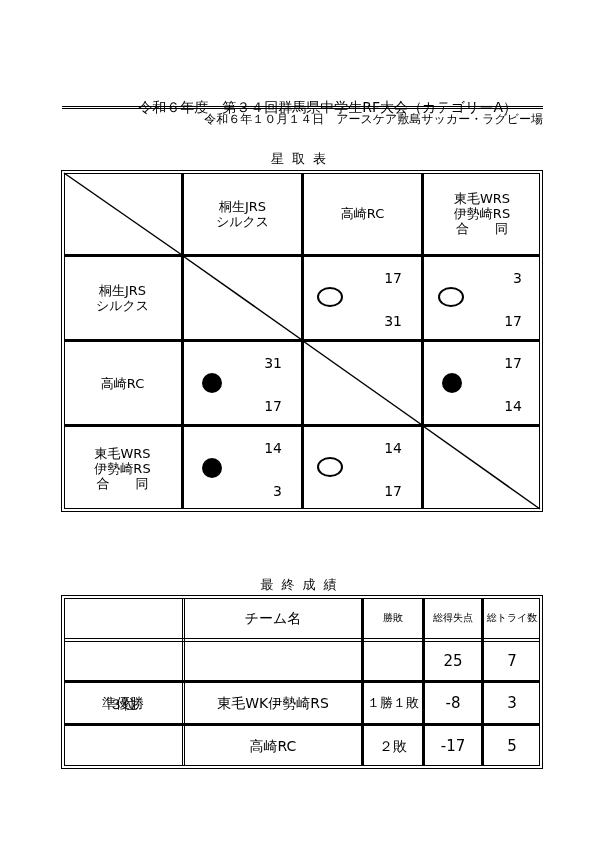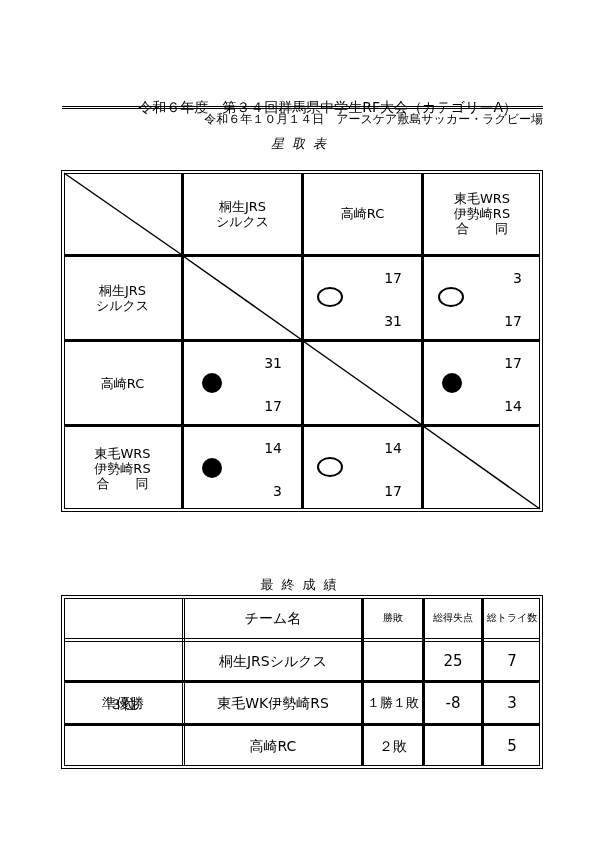--- a/index.html
+++ b/index.html
@@ -49,21 +49,21 @@
     }
     .t2-head-small { font-size: 10px; }
   </style>
 </head>
 <body>
 
 <div class="abs title">令和６年度　第３４回群馬県中学生RF大会（カテゴリーA）</div>
 <div class="abs title-rule"></div>
 <div class="abs subtitle">令和６年１０月１４日　アースケア敷島サッカー・ラグビー場</div>
 
-<div class="abs section-title" style="left:62px;width:481px;top:136px;font-style:italic;">星取表</div>
+<div class="abs section-title" style="left:62px;width:481px;top:151px;">星取表</div>
 
 <div class="abs" style="left:0;top:0;width:603px;height:846px;">
 
   <div class="abs" style="left:61px;top:170px;width:482px;height:342px;border:1px solid #000;box-sizing:border-box;"></div>
   <div class="abs" style="left:64px;top:173px;width:476px;height:336px;border:1px solid #000;box-sizing:border-box;"></div>
 
   <div class="vline" style="left:181px;top:173px;width:3px;height:336px;"></div>
   <div class="vline" style="left:301px;top:173px;width:3px;height:336px;"></div>
   <div class="vline" style="left:421px;top:173px;width:3px;height:336px;"></div>
 
@@ -133,27 +133,27 @@
   <div class="hline" style="left:64px;top:638px;width:476px;height:1px;"></div>
   <div class="hline" style="left:64px;top:641px;width:476px;height:1px;"></div>
   <div class="hline" style="left:64px;top:680px;width:476px;height:3px;"></div>
   <div class="hline" style="left:64px;top:723px;width:476px;height:3px;"></div>
 
   <div class="t2-text t2-head-small" style="left:364px;top:598px;width:58px;height:40px;">勝敗</div>
   <div class="t2-text" style="left:185px;top:598px;width:176px;height:40px;">チーム名</div>
   <div class="t2-text t2-head-small" style="left:425px;top:598px;width:56px;height:40px;">総得失点</div>
   <div class="t2-text t2-head-small" style="left:484px;top:598px;width:56px;height:40px;">総トライ数</div>
 
-  <div class="t2-text" style="left:185px;top:642px;width:176px;height:38px;">桐生JRSシルクス</div>
   <div class="t2-text" style="left:425px;top:642px;width:56px;height:38px;font-size:15px;">25</div>
   <div class="t2-text" style="left:484px;top:642px;width:56px;height:38px;font-size:15px;">7</div>
 
   <div class="t2-text" style="left:64px;top:683px;width:118px;height:40px;">準優勝</div>
   <div class="t2-text" style="left:185px;top:683px;width:176px;height:40px;text-align:right;">東毛WK伊勢崎RS</div>
   <div class="t2-text" style="left:364px;top:683px;width:58px;height:40px;font-size:13px;">１勝１敗</div>
   <div class="t2-text" style="left:425px;top:683px;width:56px;height:40px;font-size:15px;">-8</div>
   <div class="t2-text" style="left:484px;top:683px;width:56px;height:40px;font-size:15px;">3</div>
 
   <div class="t2-text" style="left:64px;top:684px;width:118px;height:40px;">３位</div>
   <div class="t2-text" style="left:185px;top:726px;width:176px;height:40px;">高崎RC</div>
   <div class="t2-text" style="left:364px;top:726px;width:58px;height:40px;">２敗</div>
+  <div class="t2-text" style="left:425px;top:726px;width:56px;height:40px;font-size:15px;">-17</div>
   <div class="t2-text" style="left:484px;top:726px;width:56px;height:40px;font-size:15px;">5</div>
 </div>
 
 </body></html>

